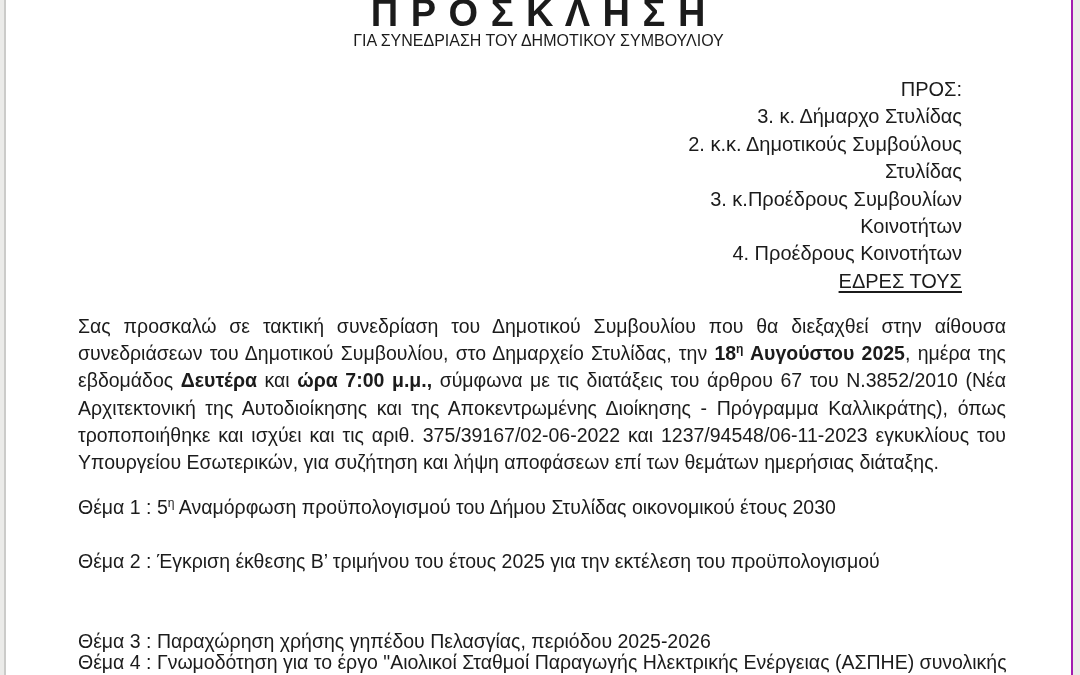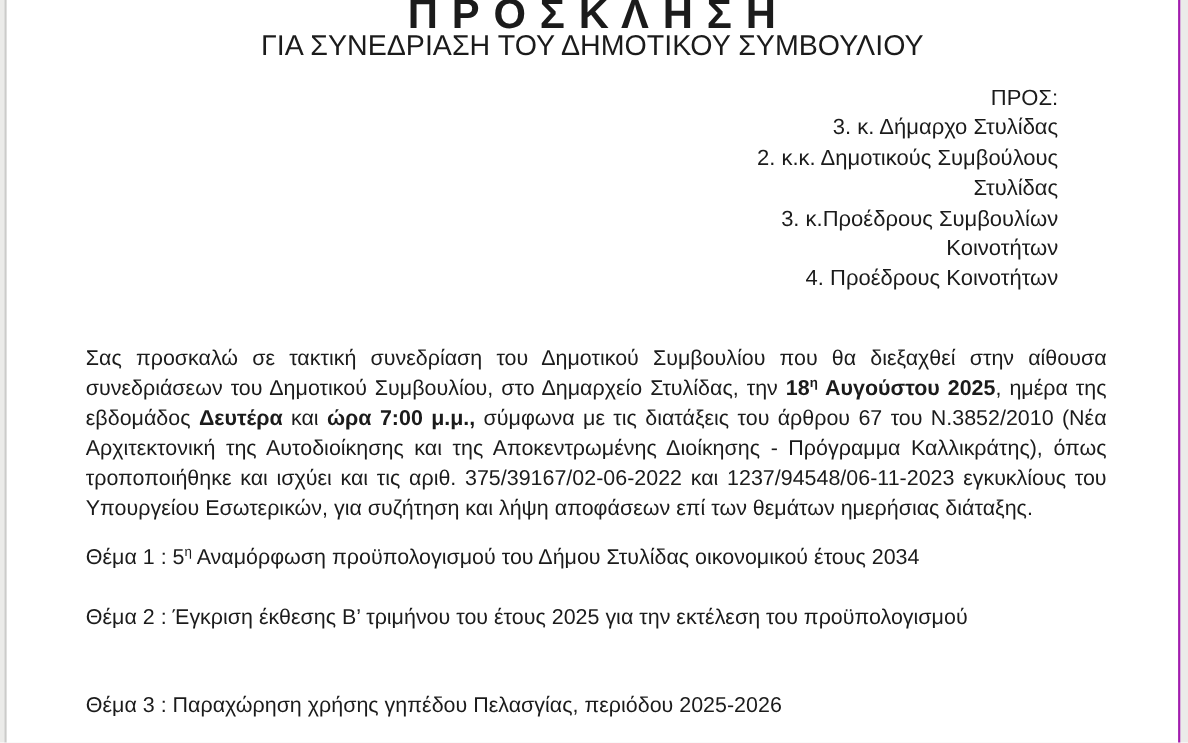--- a/index.html
+++ b/index.html
@@ -37,21 +37,21 @@
     font-weight: 700;
     letter-spacing: 1px;
     white-space: pre;
   }
   .subtitle {
     position: absolute;
     top: 28px;
     left: 0;
     right: 0;
     text-align: center;
-    font-size: 26px;
+    font-size: 16px;
     line-height: 26px;
   }
   .recipients {
     position: absolute;
     top: 76px;
     left: 614px;
     width: 342px;
     text-align: right;
     font-size: 20px;
     line-height: 27.4px;
@@ -97,24 +97,26 @@
   <div class="title">Π Ρ Ο Σ Κ Λ Η Σ Η</div>
 
   <div class="subtitle">ΓΙΑ ΣΥΝΕΔΡΙΑΣΗ ΤΟΥ ΔΗΜΟΤΙΚΟΥ ΣΥΜΒΟΥΛΙΟΥ</div>
 
   <div class="recipients">
     <div class="rec-line">ΠΡΟΣ:</div>
     <div class="rec-line">3. κ. Δήμαρχο Στυλίδας</div>
     <div class="rec-line">2. κ.κ. Δημοτικούς Συμβούλους Στυλίδας</div>
     <div class="rec-line">3. κ.Προέδρους Συμβουλίων Κοινοτήτων</div>
     <div class="rec-line">4. Προέδρους Κοινοτήτων</div>
+    <div class="rec-footer">ΕΔΡΕΣ ΤΟΥΣ</div>
   </div>
 
   <p class="para"><span>Σας προσκαλώ σε τακτική  συνεδρίαση του Δημοτικού Συμβουλίου  που θα διεξαχθεί στην αίθουσα συνεδριάσεων του Δημοτικού Συμβουλίου,  στο Δημαρχείο Στυλίδας,  την </span><b><span>18</span><sup class="sup">η</sup><span>  Αυγούστου 2025</span></b><span>, ημέρα της εβδομάδος </span><b>Δευτέρα</b><span> και </span><b>ώρα 7:00 μ.μ.,</b><span> σύμφωνα με τις διατάξεις του άρθρου 67 του Ν.3852/2010 (Νέα Αρχιτεκτονική της Αυτοδιοίκησης και της Αποκεντρωμένης Διοίκησης - Πρόγραμμα Καλλικράτης), όπως τροποποιήθηκε και ισχύει και τις αριθ. 375/39167/02-06-2022 και  1237/94548/06-11-2023 εγκυκλίους του Υπουργείου Εσωτερικών,  για συζήτηση και λήψη αποφάσεων επί των θεμάτων ημερήσιας διάταξης.</span></p>
 
-  <div class="topic topic-1"><span>Θέμα 1 : 5</span><sup class="sup">η</sup><span>  Αναμόρφωση προϋπολογισμού του Δήμου Στυλίδας οικονομικού έτους 2034</span></div>
+  <div class="topic topic-1"><span>Θέμα 1 : 5</span><sup class="sup">η</sup><span>  Αναμόρφωση προϋπολογισμού του Δήμου Στυλίδας οικονομικού έτους 2030</span></div>
 
   <div class="topic topic-2"><span>Θέμα 2 : Έγκριση έκθεσης Β’ τριμήνου του έτους 2025 για την εκτέλεση του προϋπολογισμού</span><sup class="sup"></sup><span></span></div>
 
   <div class="topic topic-3"><span>Θέμα 3 : Παραχώρηση χρήσης γηπέδου Πελασγίας, περιόδου 2025-2026</span><sup class="sup"></sup><span></span></div>
 
+  <div class="topic topic-4"><span>Θέμα 4 : Γνωμοδότηση για το έργο "Αιολικοί Σταθμοί Παραγωγής Ηλεκτρικής Ενέργειας (ΑΣΠΗΕ) συνολικής</span><sup class="sup"></sup><span></span></div>
 
 </div>
 
 </body></html>

